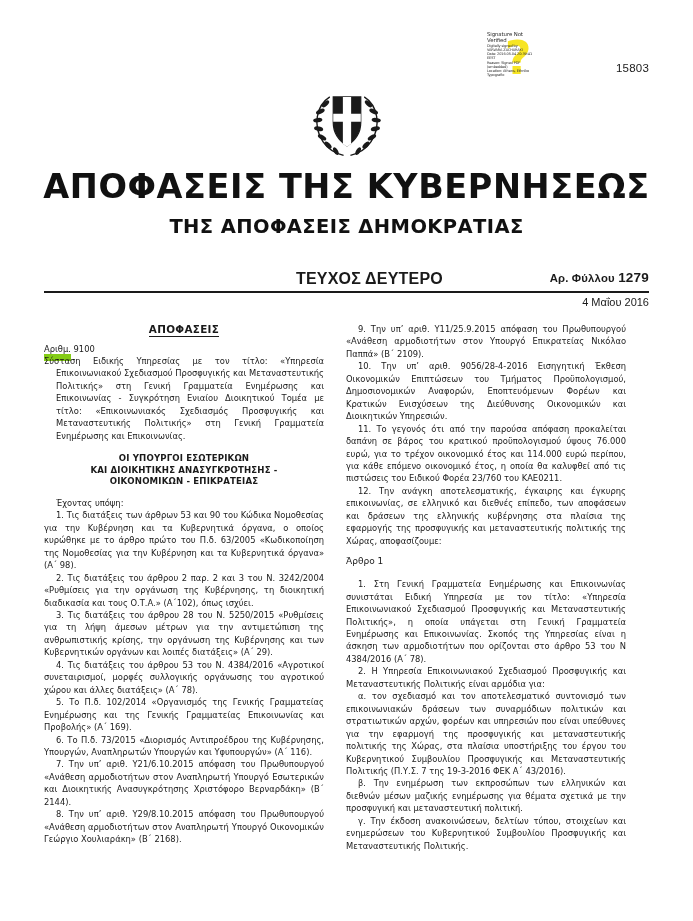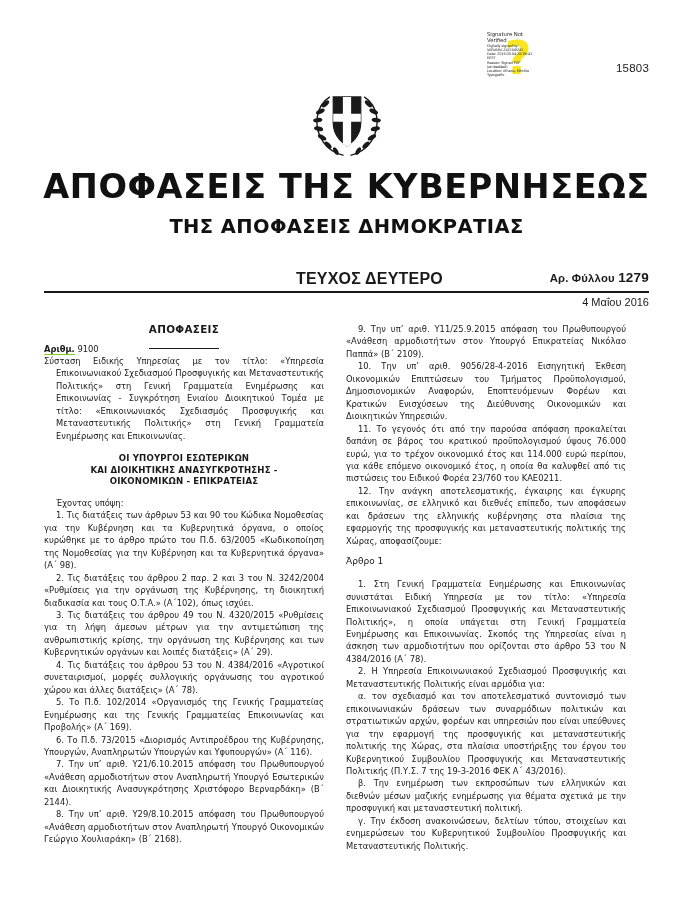--- a/index.html
+++ b/index.html
@@ -197,30 +197,29 @@
   .section-title {
     text-align: center;
     font-weight: bold;
     font-size: 10.4px;
     letter-spacing: 0.3px;
     margin: 0 0 9px 0;
     font-family: "DejaVu Sans", sans-serif;
   }
   .section-title .u {
     border-bottom: 1.4px solid #1a1a1a;
-    padding-bottom: 13px;
+    padding-bottom: 1px;
   }
   .arithm {
     font-size: 8.35px;
     margin: 0 0 1px 0;
     font-family: "DejaVu Sans", sans-serif;
   }
   .arithm .u {
-    border-bottom: 1px solid #84cc16;
-    font-weight: bold;
+    border-bottom: 7px solid #84cc16;
   }
   .ministers {
     text-align: center;
     font-weight: bold;
     font-size: 8.6px;
     line-height: 11.6px;
     letter-spacing: 0.15px;
     margin: 11px 0 9px 0;
     font-family: "DejaVu Sans", sans-serif;
   }
@@ -314,21 +313,21 @@
       <div class="para hang">Σύσταση Ειδικής Υπηρεσίας με τον τίτλο: «Υπηρεσία Επικοινωνιακού Σχεδιασμού Προσφυγικής και Μεταναστευτικής Πολιτικής» στη Γενική Γραμματεία Ενημέρωσης και Επικοινωνίας - Συγκρότηση Ενιαίου Διοικητικού Τομέα με τίτλο: «Επικοινωνιακός Σχεδιασμός Προσφυγικής και Μεταναστευτικής Πολιτικής» στη Γενική Γραμματεία Ενημέρωσης και Επικοινωνίας.</div>
 
       <div class="ministers" style="white-space: pre-line;">ΟΙ ΥΠΟΥΡΓΟΙ ΕΣΩΤΕΡΙΚΩΝ
 ΚΑΙ ΔΙΟΙΚΗΤΙΚΗΣ ΑΝΑΣΥΓΚΡΟΤΗΣΗΣ -
 ΟΙΚΟΝΟΜΙΚΩΝ - ΕΠΙΚΡΑΤΕΙΑΣ</div>
 
       <div class="para indent lead-in">Έχοντας υπόψη:</div>
 
       <div class="para indent">1. Τις διατάξεις των άρθρων 53 και 90 του Κώδικα Νομοθεσίας για την Κυβέρνηση και τα Κυβερνητικά όργανα, ο οποίος κυρώθηκε με το άρθρο πρώτο του Π.δ. 63/2005 «Κωδικοποίηση της Νομοθεσίας για την Κυβέρνηση και τα Κυβερνητικά όργανα» (Α΄ 98).</div>
       <div class="para indent">2. Τις διατάξεις του άρθρου 2 παρ. 2 και 3 του Ν. 3242/2004 «Ρυθμίσεις για την οργάνωση της Κυβέρνησης, τη διοικητική διαδικασία και τους Ο.Τ.Α.» (Α΄102), όπως ισχύει.</div>
-      <div class="para indent">3. Τις διατάξεις του άρθρου 49 του Ν. 4320/2015 «Ρυθμίσεις για τη λήψη άμεσων μέτρων για την αντιμετώπιση της ανθρωπιστικής κρίσης, την οργάνωση της Κυβέρνησης και των Κυβερνητικών οργάνων και λοιπές διατάξεις» (Α΄ 29).</div>
+      <div class="para indent">3. Τις διατάξεις του άρθρου 28 του Ν. 5250/2015 «Ρυθμίσεις για τη λήψη άμεσων μέτρων για την αντιμετώπιση της ανθρωπιστικής κρίσης, την οργάνωση της Κυβέρνησης και των Κυβερνητικών οργάνων και λοιπές διατάξεις» (Α΄ 29).</div>
       <div class="para indent">4. Τις διατάξεις του άρθρου 53 του Ν. 4384/2016 «Αγροτικοί συνεταιρισμοί, μορφές συλλογικής οργάνωσης του αγροτικού χώρου και άλλες διατάξεις» (Α΄ 78).</div>
       <div class="para indent">5. Το Π.δ. 102/2014 «Οργανισμός της Γενικής Γραμματείας Ενημέρωσης και της Γενικής Γραμματείας Επικοινωνίας και Προβολής» (Α΄ 169).</div>
       <div class="para indent">6. Το Π.δ. 73/2015 «Διορισμός Αντιπροέδρου της Κυβέρνησης, Υπουργών, Αναπληρωτών Υπουργών και Υφυπουργών» (Α΄ 116).</div>
       <div class="para indent">7. Την υπ’ αριθ. Υ21/6.10.2015 απόφαση του Πρωθυπουργού «Ανάθεση αρμοδιοτήτων στον Αναπληρωτή Υπουργό Εσωτερικών και Διοικητικής Ανασυγκρότησης Χριστόφορο Βερναρδάκη» (Β΄ 2144).</div>
       <div class="para indent">8. Την υπ’ αριθ. Υ29/8.10.2015 απόφαση του Πρωθυπουργού «Ανάθεση αρμοδιοτήτων στον Αναπληρωτή Υπουργό Οικονομικών Γεώργιο Χουλιαράκη» (Β΄ 2168).</div>
     </div>
 
     <div class="col">
       <div class="para indent">9. Την υπ’ αριθ. Υ11/25.9.2015 απόφαση του Πρωθυπουργού «Ανάθεση αρμοδιοτήτων στον Υπουργό Επικρατείας Νικόλαο Παππά» (Β΄ 2109).</div>
       <div class="para indent">10. Την υπ’ αριθ. 9056/28-4-2016 Εισηγητική Έκθεση Οικονομικών Επιπτώσεων του Τμήματος Προϋπολογισμού, Δημοσιονομικών Αναφορών, Εποπτευόμενων Φορέων και Κρατικών Ενισχύσεων της Διεύθυνσης Οικονομικών και Διοικητικών Υπηρεσιών.</div>

